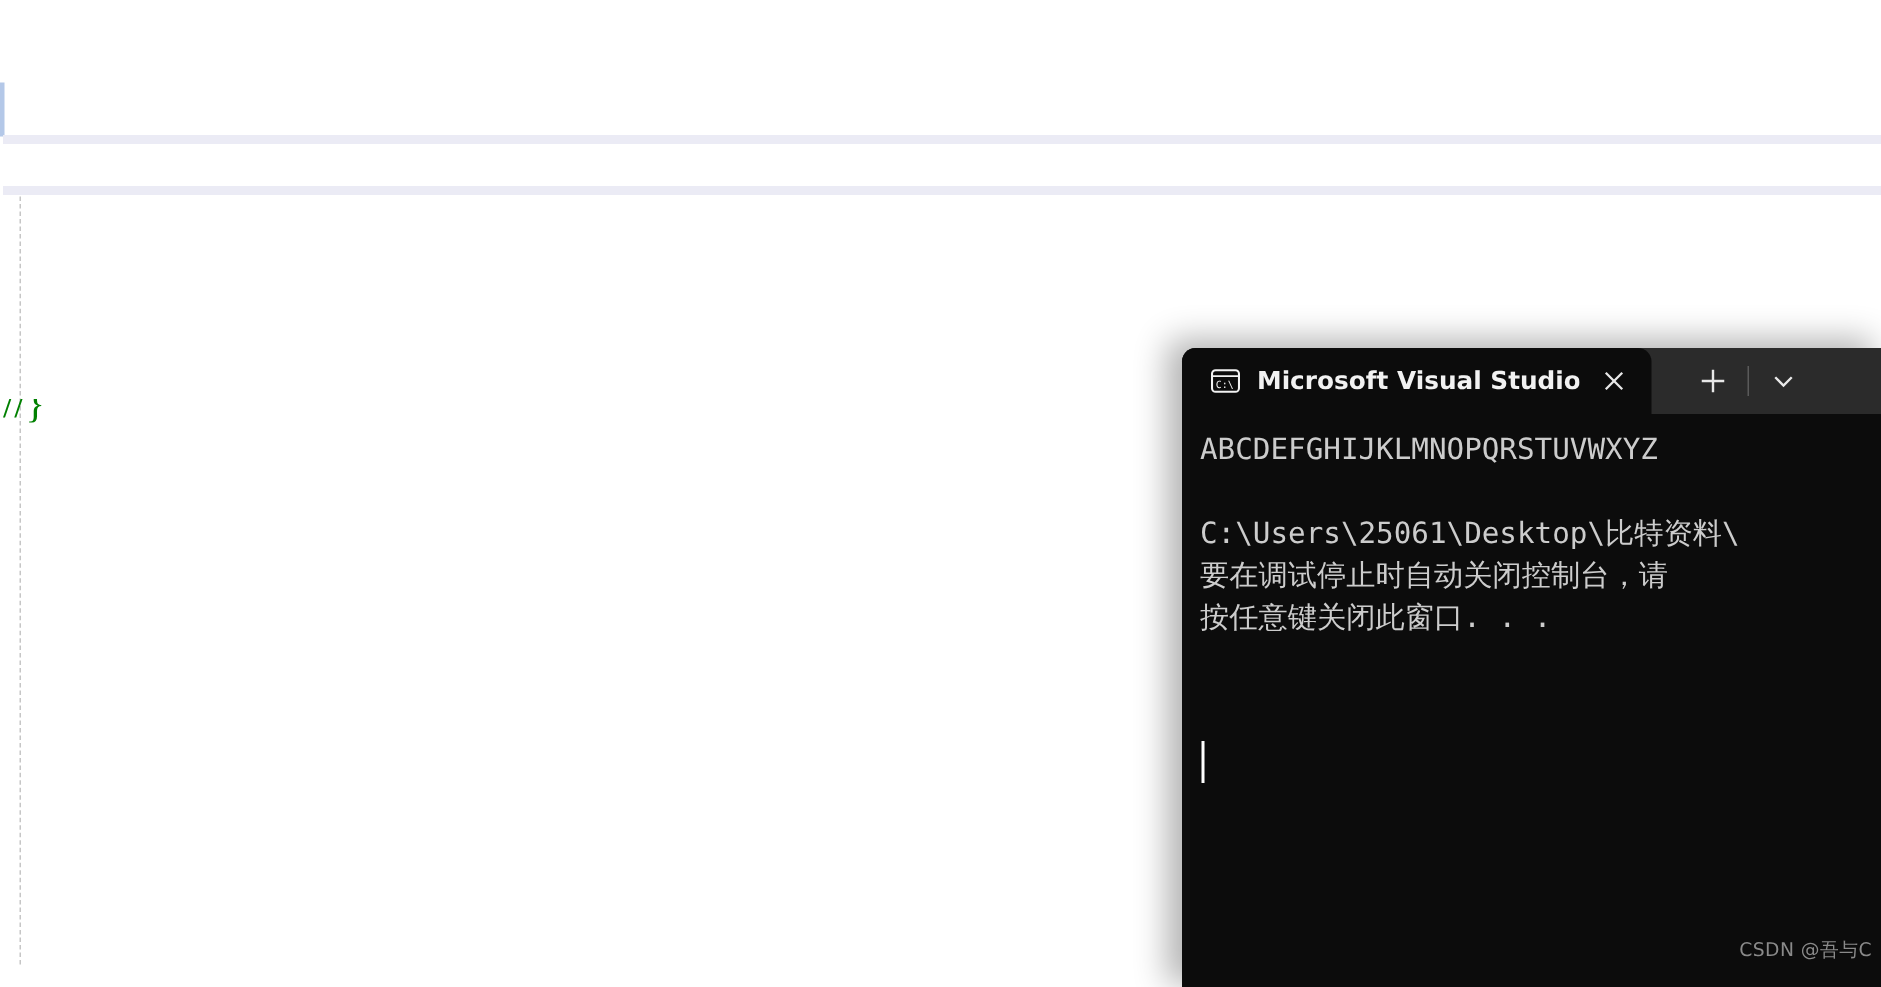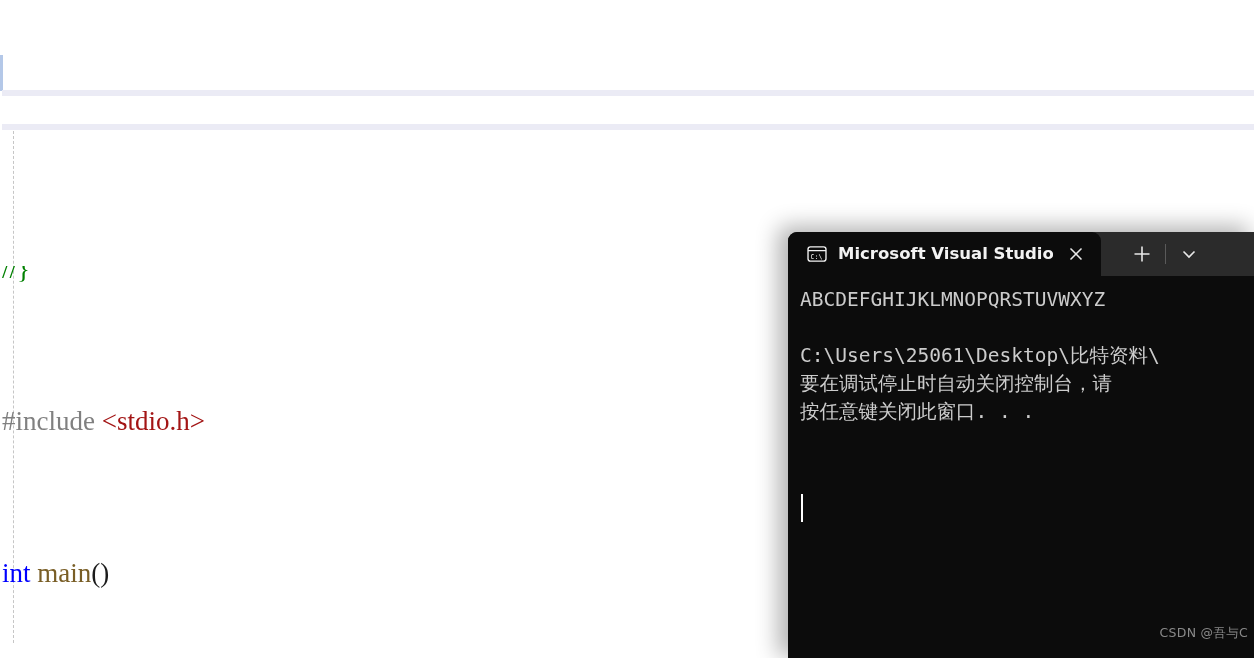--- a/index.html
+++ b/index.html
@@ -147,23 +147,21 @@
 <div id="root">
 
   <div class="editor">
 
     <div class="change-bar"></div>
     <div class="indent-guide"></div>
     <div class="brace-box"></div>
 
     <div class="code-line" style="height:22px;line-height:0px;overflow:hidden;"><span class="tok-cmt" style="line-height:38px;position:relative;top:-16px;display:inline-block;">//}</span></div>
 
-    <div class="code-line"><span class="tok-pre">#include</span><span class="tok-plain"> </span><span class="tok-header">&lt;stdio.h&gt;</span></div>
-
-    <div class="code-line"><span class="tok-kw">int</span><span class="tok-plain"> </span><span class="tok-fn">main</span><span class="tok-punct">()</span></div>
+
 
     
 
     
 
     
 
     
 
     

